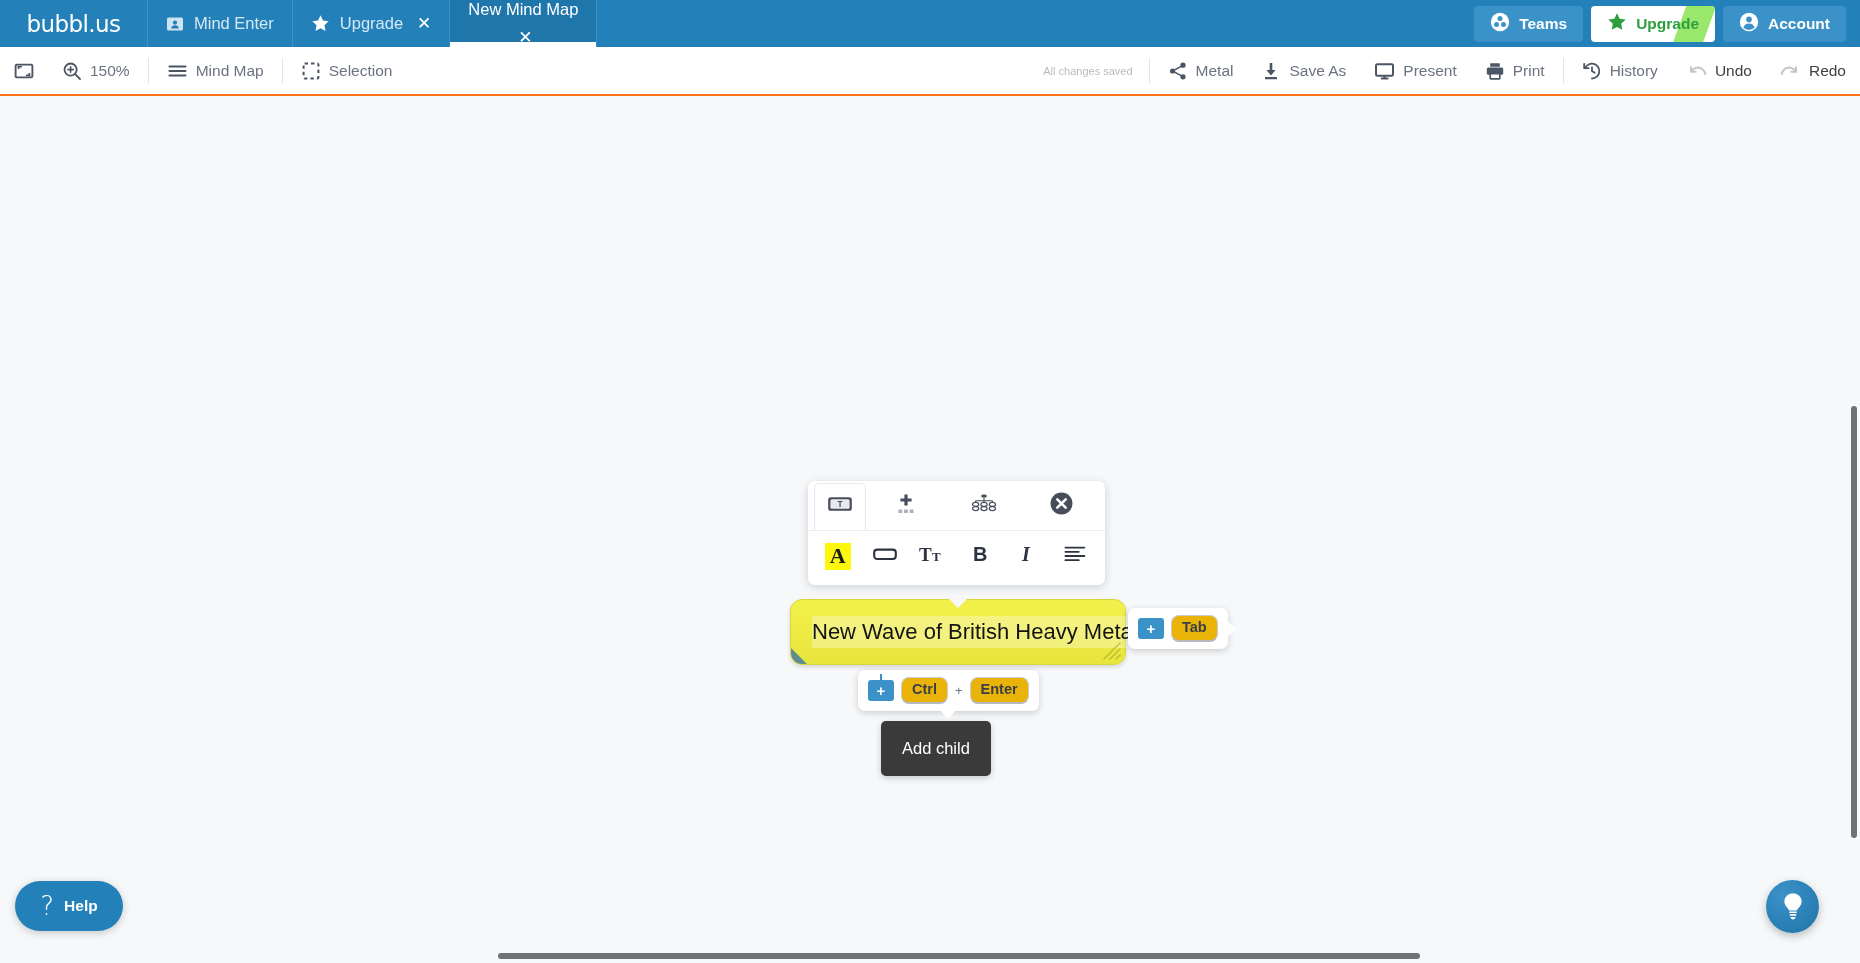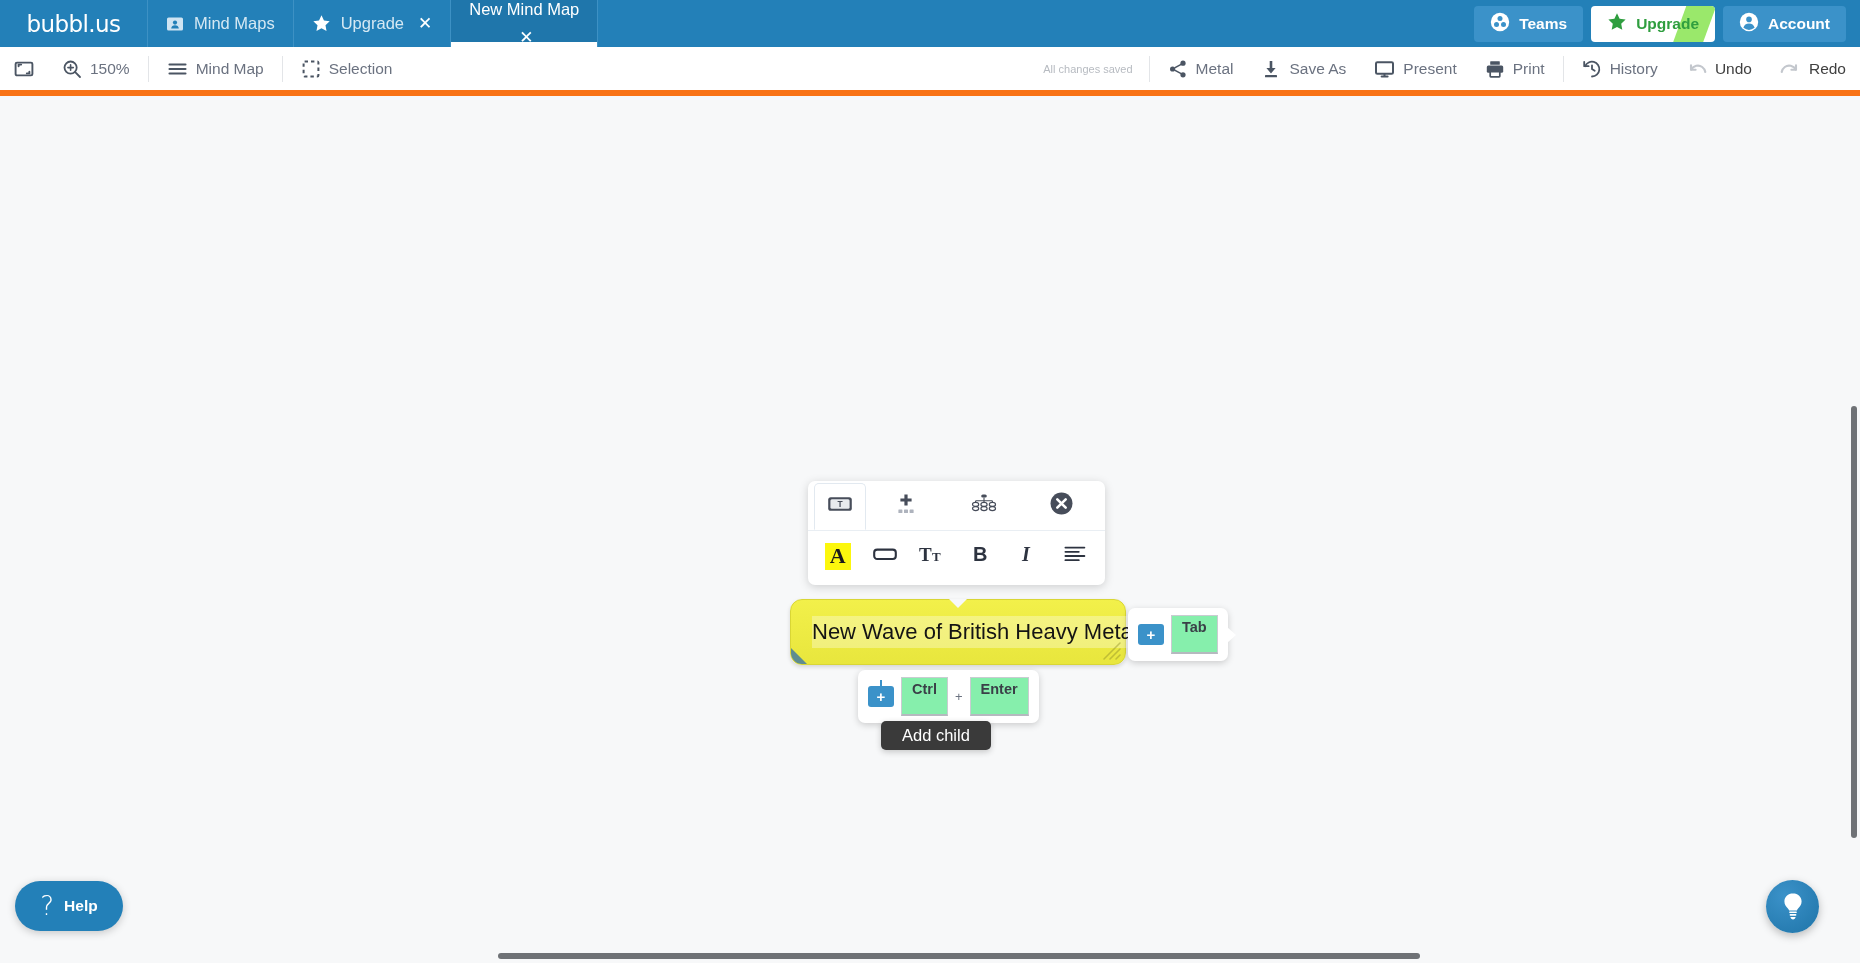--- a/index.html
+++ b/index.html
@@ -91,21 +91,21 @@
     transform: skewX(-20deg);
   }
   .tbtn.upgrade > * { position: relative; z-index: 1; }
 
   
   .toolbar {
     position: absolute; top: 47px; left: 0;
     width: 1860px; height: 49px;
     background: #ffffff;
     display: flex; align-items: center;
-    border-bottom: 6px solid #f97316;
+    border-bottom: 2px solid #f97316;
     box-shadow: 0 1px 2px rgba(0,0,0,0.06);
   }
   .tool {
     display: flex; align-items: center; gap: 8px;
     height: 49px;
     padding: 0 14px;
     color: #6b7280;
     font-size: 15.5px;
     cursor: pointer;
     white-space: nowrap;
@@ -289,40 +289,40 @@
     line-height: 1;
   }
   .plusbadge.stem::before {
     content: "";
     position: absolute;
     left: 50%; top: -6px; margin-left: -1px;
     width: 2px; height: 6px;
     background: #3b92c9;
   }
   .keycap {
-    background: #86efac;
+    background: #eab308;
     border: 1px solid #c9ccd1;
     border-bottom: 2px solid #b5b9bf;
-    border-radius: 0;
-    padding: 3px 10px 16px 10px;
+    border-radius: 8px;
+    padding: 3px 10px 4px 10px;
     font-size: 14.5px;
     font-weight: bold;
     color: #3a3f47;
     line-height: 1.2;
   }
   .plussign { color: #6b7280; font-size: 13px; }
 
   
   .tooltip {
     position: absolute;
     left: 881px; top: 625px;
     background: #3a3a3a;
     color: #ffffff;
     font-size: 16.5px;
-    padding: 5px 21px;
+    padding: 18px 21px;
     border-radius: 5px;
     box-shadow: 0 2px 6px rgba(0,0,0,0.2);
     white-space: nowrap;
   }
 
   
   .help-btn {
     position: absolute;
     left: 15px; top: 785px;
     width: 108px; height: 50px;
@@ -386,21 +386,21 @@
   </div>
 
   <div class="tab">
     <span class="ticon">
       <svg width="18" height="18" viewBox="0 0 18 18" fill="#cfe4f2">
         <rect x="1" y="2.5" width="16" height="13" rx="1.6"></rect>
         <circle cx="9" cy="7.6" r="2.1" fill="#2380b8"></circle>
         <path d="M5.2 13.6c0-2.1 1.7-3.3 3.8-3.3s3.8 1.2 3.8 3.3z" fill="#2380b8"></path>
       </svg>
     </span>
-    <span>Mind Maps</span>
+    <span>Mind Enter</span>
   </div>
 
   <div class="tab">
     <span class="ticon">
       <svg width="19" height="19" viewBox="0 0 20 20" fill="#ffffff">
         <path d="M10 1.3l2.6 5.5 6 .8-4.4 4.2 1.1 6L10 15l-5.3 2.8 1.1-6L1.4 7.6l6-.8z"></path>
       </svg>
     </span>
     <span>Upgrade</span>
     <span class="tclose">✕</span>

